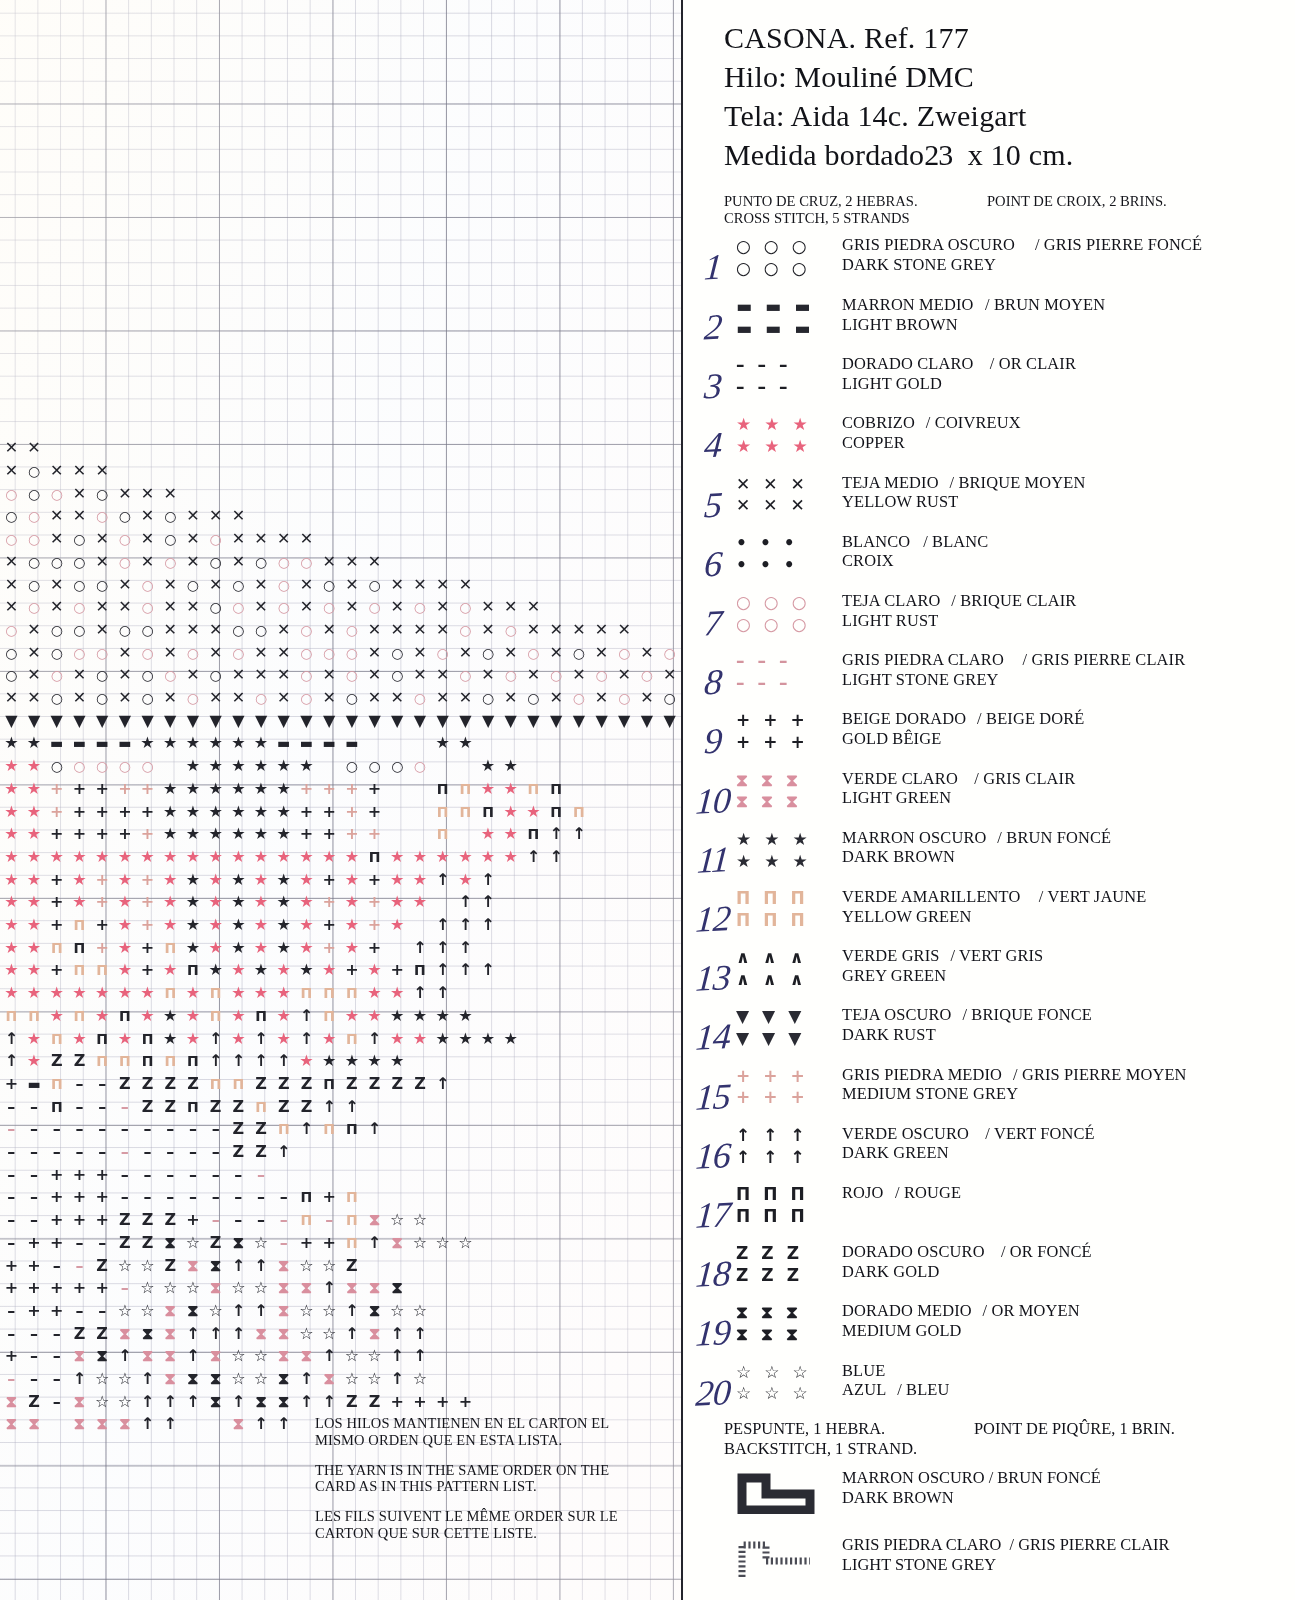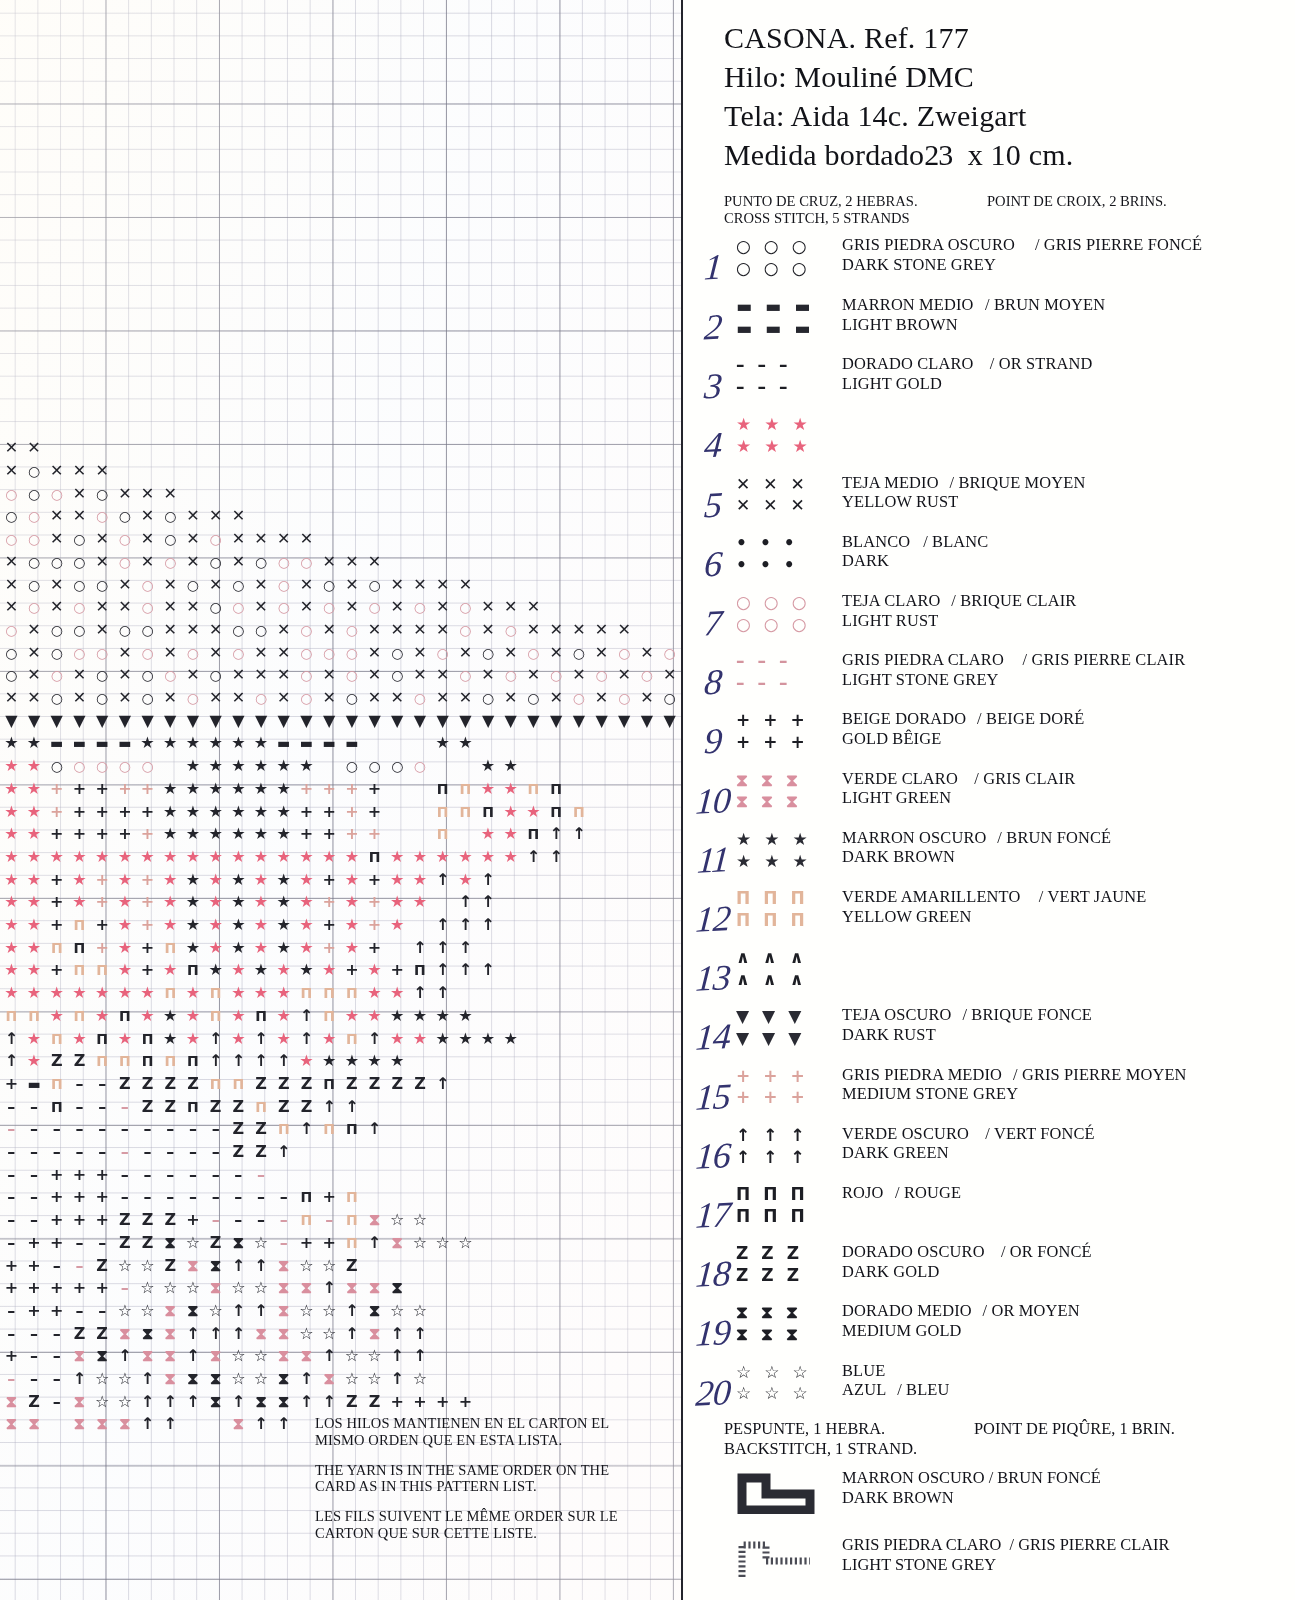--- a/index.html
+++ b/index.html
@@ -1055,38 +1055,42 @@
             <span>–</span>
             <span>–</span>
           </div>
           <div class="srow">
             <span>–</span>
             <span>–</span>
             <span>–</span>
           </div>
         </div>
         <div class="ltxt">
-          <div><span>DORADO CLARO</span><span style="display: inline-block; width: 12px;"></span> <span class="t2">/ OR STRAND</span></div>
+          <div><span>DORADO CLARO</span><span style="display: inline-block; width: 12px;"></span> <span class="t2">/ OR CLAIR</span></div>
           <div>LIGHT GOLD</div>
         </div>
       </div>
       <div class="lrow" style="top: 410.4px;">
         <div class="lnum">4</div>
         <div class="lsym" style="color: rgb(232, 99, 124);">
           <div class="srow">
             <span>★</span>
             <span>★</span>
             <span>★</span>
           </div>
           <div class="srow">
             <span>★</span>
             <span>★</span>
             <span>★</span>
           </div>
         </div>
+        <div class="ltxt">
+          <div><span>COBRIZO</span><span style="display: inline-block; width: 6.6px;"></span> <span class="t2">/ COIVREUX</span></div>
+          <div>COPPER</div>
+        </div>
       </div>
       <div class="lrow" style="top: 469.6px;">
         <div class="lnum">5</div>
         <div class="lsym" style="color: rgb(29, 30, 36);">
           <div class="srow">
             <span>✕</span>
             <span>✕</span>
             <span>✕</span>
           </div>
           <div class="srow">
@@ -1109,21 +1113,21 @@
             <span>•</span>
           </div>
           <div class="srow">
             <span>•</span>
             <span>•</span>
             <span>•</span>
           </div>
         </div>
         <div class="ltxt">
           <div><span>BLANCO</span><span style="display: inline-block; width: 8.64px;"></span> <span class="t2">/ BLANC</span></div>
-          <div>DARK</div>
+          <div>CROIX</div>
         </div>
       </div>
       <div class="lrow" style="top: 588px;">
         <div class="lnum">7</div>
         <div class="lsym" style="color: rgb(214, 154, 164);">
           <div class="srow">
             <span>○</span>
             <span>○</span>
             <span>○</span>
           </div>
@@ -1239,20 +1243,24 @@
           <div class="srow">
             <span>∧</span>
             <span>∧</span>
             <span>∧</span>
           </div>
           <div class="srow">
             <span>∧</span>
             <span>∧</span>
             <span>∧</span>
           </div>
+        </div>
+        <div class="ltxt">
+          <div><span>VERDE GRIS</span><span style="display: inline-block; width: 6.6px;"></span> <span class="t2">/ VERT GRIS</span></div>
+          <div>GREY GREEN</div>
         </div>
       </div>
       <div class="lrow" style="top: 1002.4px;">
         <div class="lnum">14</div>
         <div class="lsym" style="color: rgb(42, 43, 51);">
           <div class="srow">
             <span>▼</span>
             <span>▼</span>
             <span>▼</span>
           </div>

